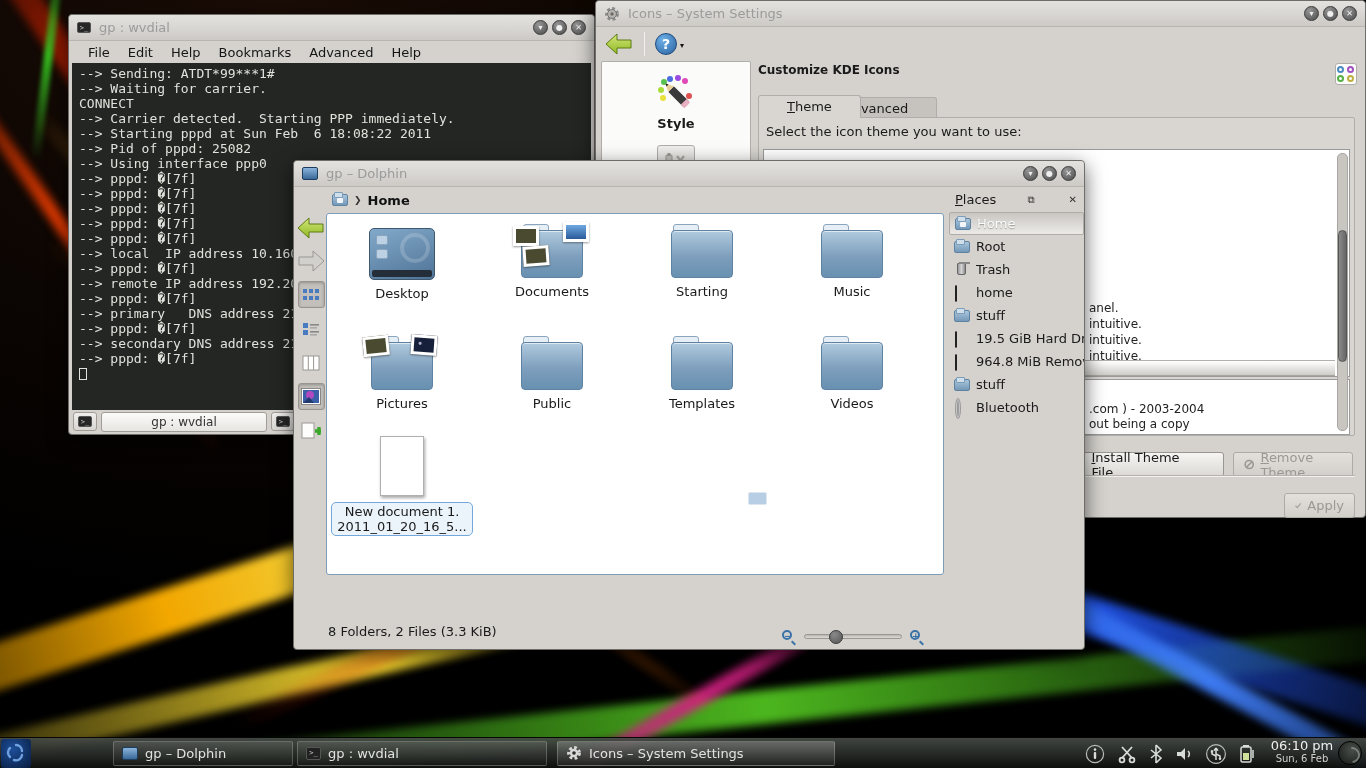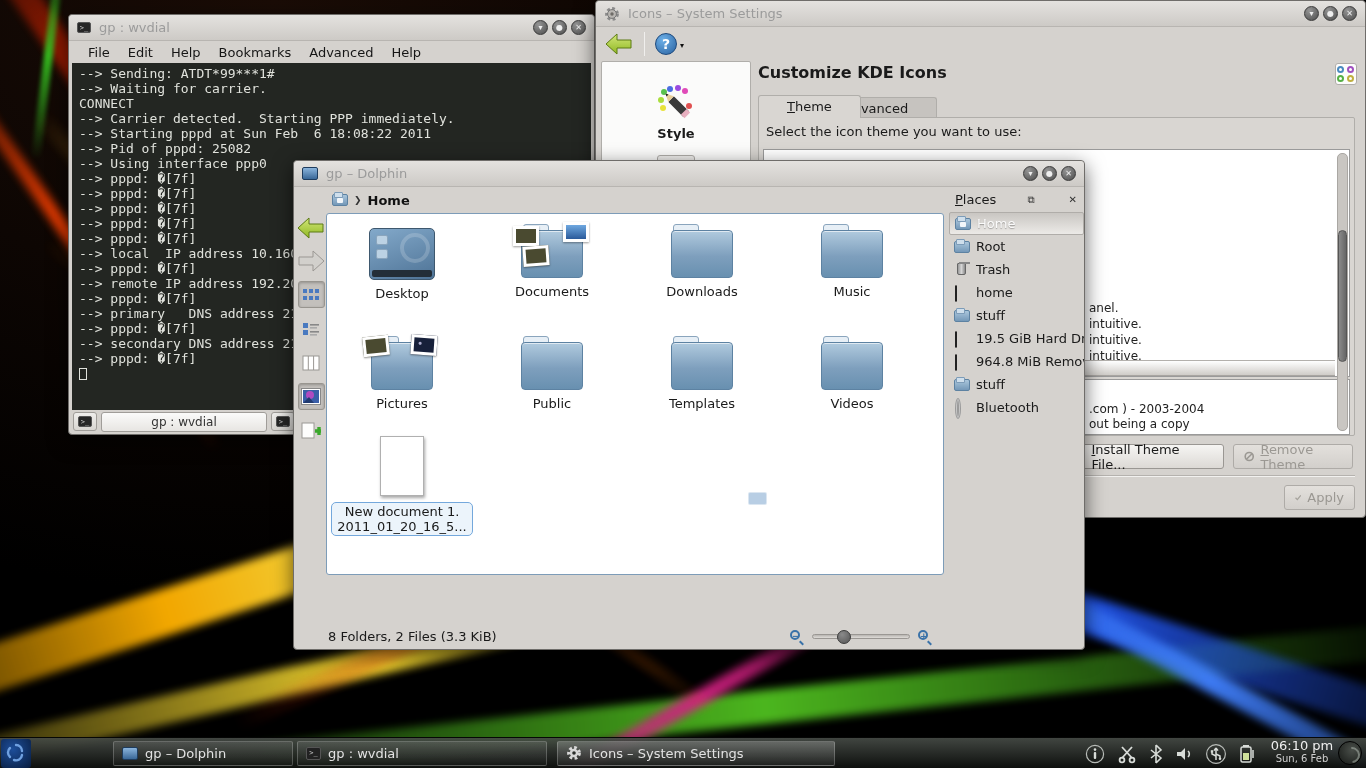--- a/index.html
+++ b/index.html
@@ -59,42 +59,42 @@
   .helpbtn{position:relative;width:22px;height:22px;border-radius:50%;
       background:radial-gradient(circle at 35% 30%,#6db0e8,#2a62a0);border:1px solid #1d4a7e;
       color:#fff;font-weight:bold;font-size:14px;line-height:20px;text-align:center;}
   .helpbtn i{position:absolute;right:-8px;bottom:-2px;font-style:normal;color:#111;font-size:8px;}
   .ss-left{position:absolute;left:5px;top:60px;width:150px;height:452px;background:#fbfbfa;
       border:1px solid #b0aeaa;border-radius:2px;text-align:center;}
   .stylelabel{font-size:13px;font-weight:bold;color:#1a1a1a;margin-top:2px;}
   .graytool{width:38px;height:30px;margin:14px auto 0;background:linear-gradient(#efeeec,#d6d3cf);
       border:1px solid #b0ada9;border-radius:3px;display:flex;align-items:center;justify-content:center;
       color:#a8a5a1;font-size:13px;}
-  .ss-head{position:absolute;left:162px;top:62px;font-size:16px;font-weight:bold;color:#1a1a1a;}
+  .ss-head{position:absolute;left:162px;top:62px;font-size:12px;font-weight:bold;color:#1a1a1a;}
   .tab{position:absolute;top:94px;height:23px;padding:0 28px;font-size:13px;color:#1a1a1a;
       line-height:22px;border:1px solid #b0aeaa;border-bottom:none;border-radius:3px 3px 0 0;}
   .tab.active{left:162px;background:#d9d6d2;z-index:2;}
   .tab.inactive{left:219px;background:#c6c3bf;top:96px;height:21px;}
   .tabpane{position:absolute;left:162px;top:116px;right:10px;bottom:81px;border:1px solid #b0aeaa;
       background:#d9d6d2;border-radius:0 2px 2px 2px;}
   .selecttext{position:absolute;left:170px;top:123px;font-size:13px;color:#1a1a1a;}
   .listbox{position:absolute;left:167px;top:148px;right:15px;height:228px;background:#fff;
       border:1px solid #9a9a9a;overflow:hidden;}
   .lrow{position:absolute;left:325px;font-size:12px;color:#222;}
   .lsel{position:absolute;left:1px;right:14px;top:210px;height:16px;
       background:linear-gradient(#ffffff,#cfccc8);border-top:1px solid #b3b0ac;border-bottom:1px solid #a8a5a1;}
   .descbox{position:absolute;left:167px;top:378px;right:15px;height:56px;background:#fff;
       border:1px solid #9a9a9a;overflow:hidden;}
   .ss-scroll{position:absolute;right:17px;top:152px;width:11px;height:278px;background:#c9c6c2;
       border:1px solid #aaa7a3;border-radius:5px;}
   .ss-thumb{position:absolute;left:0;right:0;top:76px;height:132px;background:linear-gradient(90deg,#8a8a8a,#666);
       border-radius:5px;border:1px solid #555;}
   .ssbtn{position:absolute;height:25px;background:linear-gradient(#f6f5f3,#dcd9d5);
       border:1px solid #9a9793;border-radius:3px;font-size:13px;color:#1a1a1a;
-      display:flex;align-items:center;justify-content:center;gap:6px;padding:0 10px;}
+      display:flex;align-items:center;justify-content:center;gap:6px;padding:0 10px;margin-top:8px;}
   .ssbtn.disabled{color:#9b9893;background:linear-gradient(#e3e0dc,#d2cfcb);border-color:#aeaba7;}
   .groove{position:absolute;left:162px;right:10px;top:474px;height:2px;
       border-top:1px solid #b5b2ae;border-bottom:1px solid #f2f1ef;}
   .gridbtn{position:absolute;right:8px;top:62px;width:22px;height:22px;background:#fdfdfc;
       border:1px solid #b0ada9;border-radius:3px;display:grid;grid-template-columns:8px 8px;
       place-content:center;gap:2px;}
   .gridbtn b{width:7px;height:7px;border-radius:50%;border:2px solid;}
   .ul1{display:inline-block;}
   .ul1::first-letter{text-decoration:underline;}
 
@@ -153,22 +153,22 @@
       border:1px solid #7d9cb8;border-radius:1px 1px 0 0;}
   .phome::after{content:"";position:absolute;left:4px;top:3px;width:6px;height:5px;background:#f2f6fa;
       border-radius:1px;}
   .pdrive{background:linear-gradient(135deg,#555 40%,#999 50%,#444 60%);border:1px solid #222;
       border-radius:2px;height:12px;width:14px;margin:0 1px;}
   .ptrash{width:9px;height:12px;margin:0 3px;background:linear-gradient(90deg,#9a9a9a,#d5d5d5,#8a8a8a);
       border:1px solid #666;border-radius:1px 1px 2px 2px;}
   .ptrash::before{content:"";position:absolute;top:-2px;left:1px;width:11px;height:2px;background:#888;}
   .pgear{width:13px;height:13px;margin:0 1px;border-radius:50%;border:3px double #9a9a9a;background:#c8c8c8;}
   
-  .d-status{position:absolute;left:0;right:0;bottom:0;height:25px;display:flex;align-items:center;
-      font-size:13px;color:#1a1a1a;padding:0 4px 0 34px;}
+  .d-status{position:absolute;left:0;right:0;bottom:0;height:25px;display:flex;
+      font-size:13px;color:#1a1a1a;padding:0 12px 0 34px;}
   .zoomwrap{margin-left:auto;display:flex;align-items:center;gap:8px;margin-right:148px;}
   .slider{width:98px;height:5px;background:linear-gradient(#b8b5b1,#dedbd7);border:1px solid #9a9793;
       border-radius:3px;position:relative;}
   .sthumb{position:absolute;left:24px;top:-5px;width:14px;height:14px;border-radius:50%;
       background:radial-gradient(circle at 35% 30%,#8a8a8a,#555);border:1px solid #3a3a3a;}
   .mag{position:relative;width:14px;height:14px;}
   .mag b{position:absolute;left:0;top:0;width:10px;height:10px;border:2px solid #3a72a8;border-radius:50%;
       color:#3a72a8;font-size:9px;line-height:9px;text-align:center;font-weight:bold;}
   .mag i{position:absolute;right:0;bottom:0;width:5px;height:2px;background:#3a72a8;transform:rotate(45deg);}
 
@@ -269,21 +269,21 @@
             <stop offset="1" stop-color="#8fb822"></stop>
           </linearGradient>
         </defs>
       <path d="M13 2 L2 12 L13 22 L13 16 L27 16 L27 8 L13 8 Z" fill="url(#ga)" stroke="#5d7a14" stroke-width="1"></path>
     </svg>
     <span class="vsep"></span>
     <span class="helpbtn">?<i>▾</i></span>
   </div>
 
   <div class="ss-left">
-    <div style="padding-top:22px;">
+    <div style="padding-top:12px;">
       <svg width="42" height="40" viewBox="0 0 42 40" style="margin:0 auto;">
         <circle cx="9" cy="8" r="3" fill="#58c24e"></circle>
         <circle cx="6" cy="16" r="3" fill="#a9dd3c"></circle>
         <circle cx="8" cy="24" r="3" fill="#e8e23a"></circle>
         <circle cx="15" cy="5" r="3" fill="#4a6ee0"></circle>
         <circle cx="23" cy="4" r="3" fill="#9a4ae0"></circle>
         <circle cx="30" cy="7" r="3" fill="#e04ab8"></circle>
         <circle cx="34" cy="22" r="3" fill="#e05050"></circle>
         <g transform="rotate(45 21 20)">
           <rect x="14" y="16" width="22" height="8" rx="1" fill="#3a3a3a"></rect>
@@ -444,21 +444,21 @@
         <span class="photo" style="left:-8px;top:-4px;"></span>
         <span class="photo" style="left:2px;top:16px;transform:rotate(-4deg);"></span>
       </div>
       <div class="glabel">Documents</div>
     </div>
     <div class="gitem" style="left:300px;top:6px;">
       <div class="folder">
           <span class="ftab"></span>
           <span class="fbody"></span>
         </div>
-      <div class="glabel">Downloads</div>
+      <div class="glabel">Starting</div>
     </div>
     <div class="gitem" style="left:450px;top:6px;">
       <div class="folder">
           <span class="ftab"></span>
           <span class="fbody"></span>
         </div>
       <div class="glabel">Music</div>
     </div>
 
     <div class="gitem" style="left:0;top:118px;">

